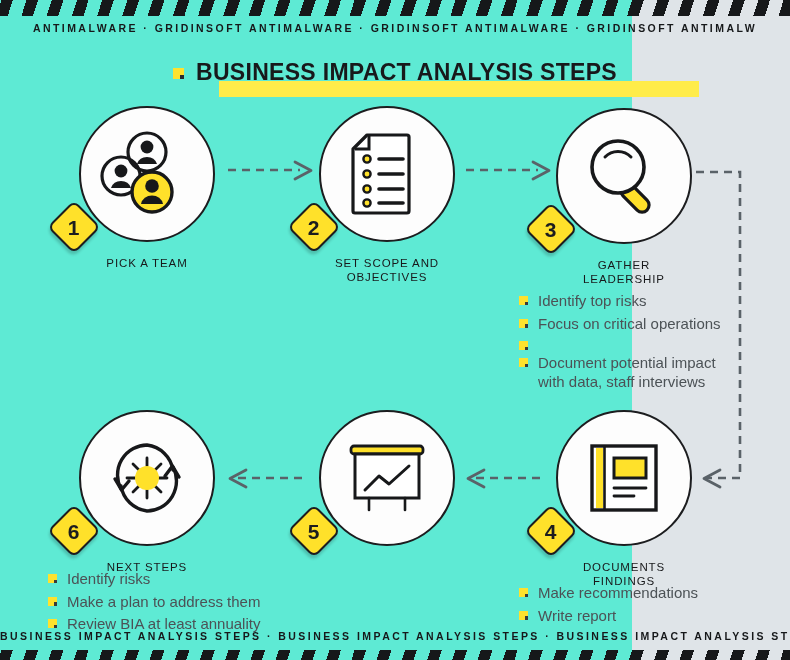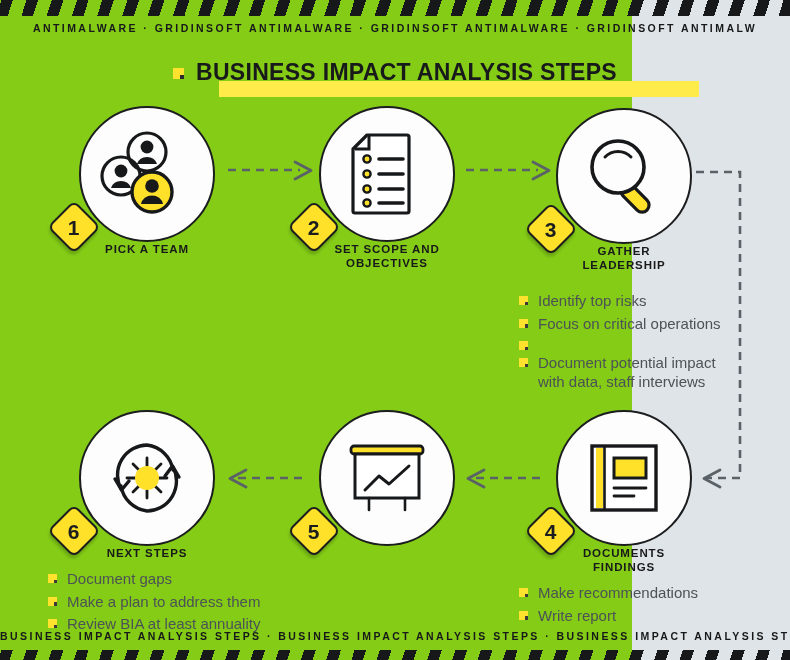--- a/index.html
+++ b/index.html
@@ -5,21 +5,21 @@
   * { box-sizing: border-box; margin: 0; padding: 0; }
   html, body {
     width: 790px; height: 660px;
     overflow: hidden;
     background: #dfe4e8;
     font-family: "Liberation Sans", sans-serif;
   }
   #stage {
     position: relative;
     width: 632px; height: 660px;
-    background: #84cc16;
+    background: #5eead4;
   }
 
   
   .banner { position: absolute; left: 0; width: 790px; }
   .banner-top { top: 0; height: 46px; }
   .banner-bottom { bottom: 0; height: 46px; }
 
   .stripes {
     width: 790px; height: 16px;
     background-image: repeating-linear-gradient(
@@ -101,23 +101,24 @@
     display: flex; align-items: center; justify-content: center;
     box-shadow: 2px 3px 3px rgba(0,0,0,0.18);
     z-index: 6;
   }
   .badge span {
     transform: rotate(-45deg);
     font-size: 21px; font-weight: bold; color: #1c1d1f;
     line-height: 1;
   }
   .node-label {
+    margin-top: 14px;
     text-align: center;
     font-size: 11.5px;
-    font-weight: bold;
+    font-weight: normal;
     letter-spacing: 0.9px;
     color: #18191b;
     line-height: 14px;
   }
 
   
   .bullets { position: absolute; }
   .bullet-row { display: flex; align-items: flex-start; margin-bottom: 4px; }
   .bullet-mark {
     width: 9px; height: 9px;
@@ -340,21 +341,21 @@
       <div class="badge">
         <span>6</span>
       </div>
     </div>
     <div class="node-label">NEXT STEPS</div>
   </div>
 
   <div class="bullets" style="left:48px; top:570px; width:240px;">
     <div class="bullet-row">
       <span class="bullet-mark"></span>
-      <span class="bullet-text">Document gaps</span>
+      <span class="bullet-text">Identify risks</span>
     </div>
     <div class="bullet-row">
       <span class="bullet-mark"></span>
       <span class="bullet-text">Make a plan to address them</span>
     </div>
     <div class="bullet-row">
       <span class="bullet-mark"></span>
       <span class="bullet-text">Review BIA at least annuality</span>
     </div>
   </div>

